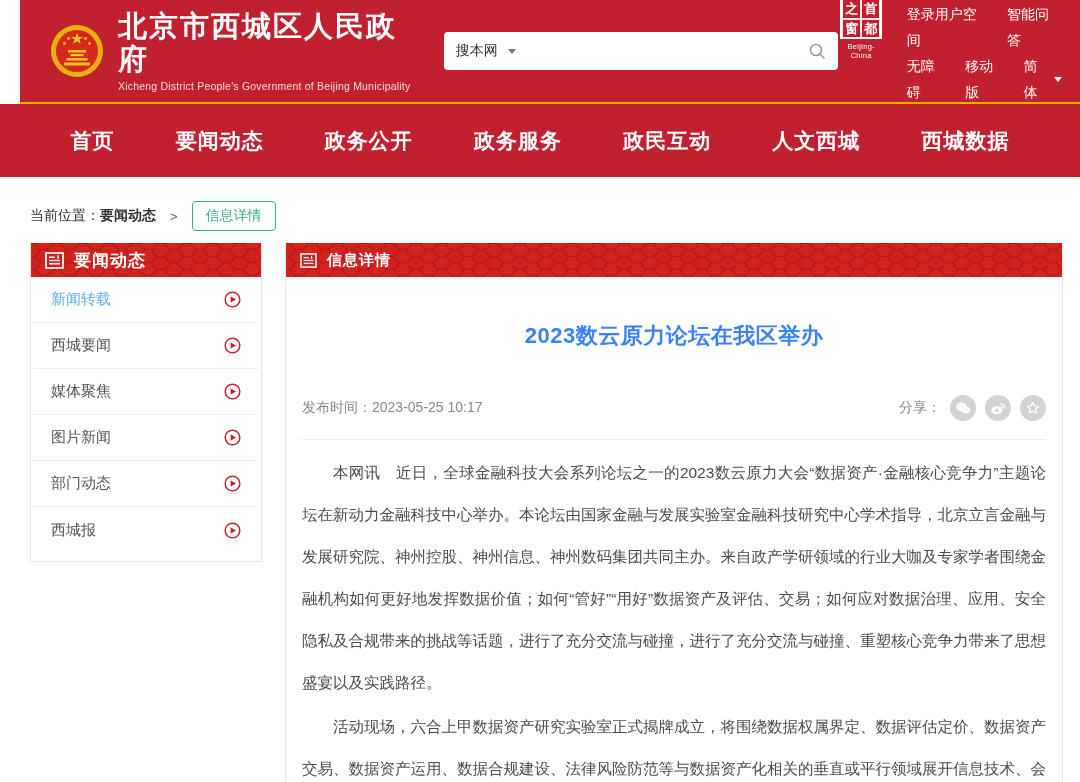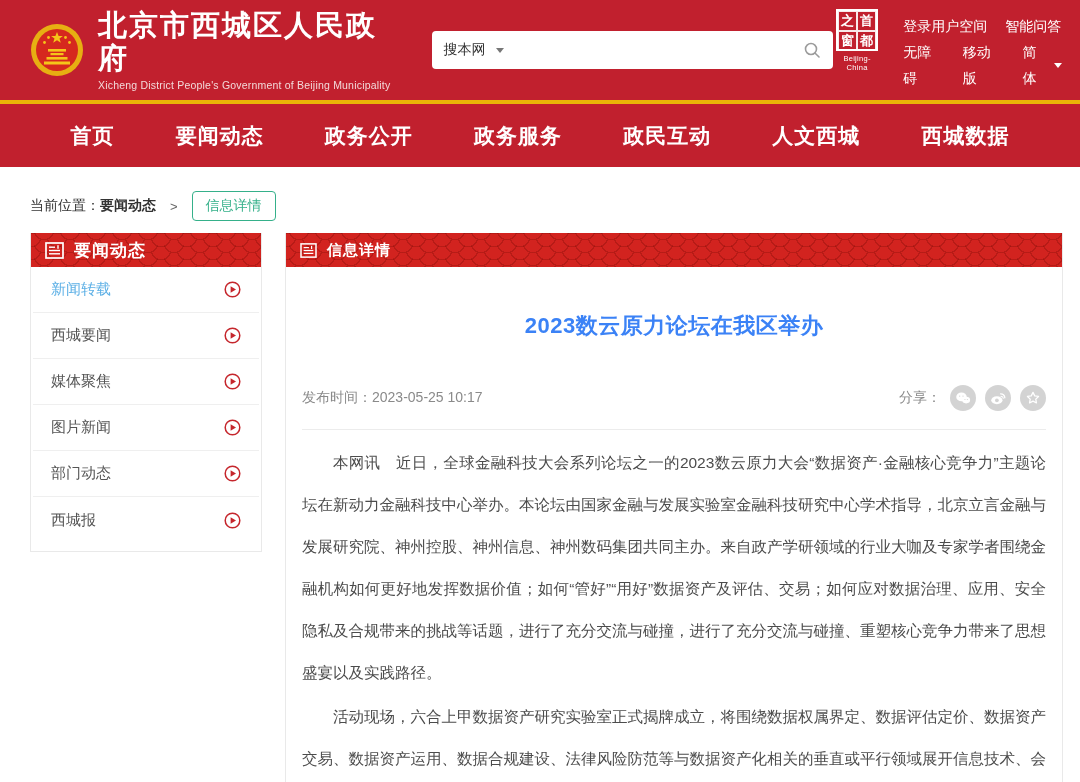--- a/index.html
+++ b/index.html
@@ -3,21 +3,21 @@
 <meta charset="utf-8">
 <style>
   * { margin:0; padding:0; box-sizing:border-box; }
   html,body { background:#fff; }
   body { font-family:"Liberation Sans","DejaVu Sans",sans-serif; }
   .page { width:1080px; height:782px; overflow:hidden; background:#fff; position:relative; }
 
   
   .topbar {
     height:104px; background:#c1202e; display:flex; align-items:center;
-    padding:0 18px 0 30px; border-bottom:4px solid #eab308;
+    padding:0 18px 0 30px; border-bottom:2px solid #eab308;margin-left:20px;
   }
   .brand { display:flex; align-items:center; gap:14px; }
   .emblem { width:54px; height:54px; flex:0 0 auto; }
   .brand-text .cn { color:#fff; font-size:29px; font-weight:bold; letter-spacing:2px; line-height:1.15; }
   .brand-text .en { color:#f3d9d9; font-size:10.5px; margin-top:4px; letter-spacing:.2px; }
 
   .searchbox {
     margin-left:26px; width:404px; height:38px; background:#fff; border-radius:4px;
     display:flex; align-items:center; padding:0 12px;
   }
@@ -36,21 +36,21 @@
   .cap-grid span { display:flex; align-items:center; justify-content:center;
     color:#fff; font-size:13px; font-weight:bold; border:.5px solid rgba(255,255,255,.9); }
   .cap-caption { color:#fff; font-size:7.5px; margin-top:3px; letter-spacing:.3px; }
   .top-links { color:#fff; font-size:14px; line-height:26px; padding-top:4px; }
   .top-links .row { display:flex; gap:18px; align-items:center; }
   .top-links a { color:#fff; text-decoration:none; cursor:pointer; }
   .mini-caret { width:0; height:0; border-left:4px solid transparent; border-right:4px solid transparent;
     border-top:5px solid #fff; display:inline-block; margin-left:4px; }
 
   
-  .mainnav { height:63px; background:#c1202e; display:flex; align-items:center; justify-content:space-around; padding:7px 40px; }
+  .mainnav { height:73px; background:#c1202e; display:flex; align-items:center; justify-content:space-around; padding:7px 40px; }
   .mainnav a { color:#fff; font-size:21px; font-weight:bold; text-decoration:none; letter-spacing:1px; cursor:pointer; }
 
   
   .crumb-row { display:flex; align-items:center; margin:24px 0 12px 30px; font-size:14px; color:#333; }
   .crumb-row .sep { margin:0 14px; color:#666; font-size:13px; }
   .crumb-chip {
     border:1px solid #35b08a; color:#35b08a; padding:5px 13px; border-radius:4px; font-size:14px; cursor:pointer;
   }
 
   

